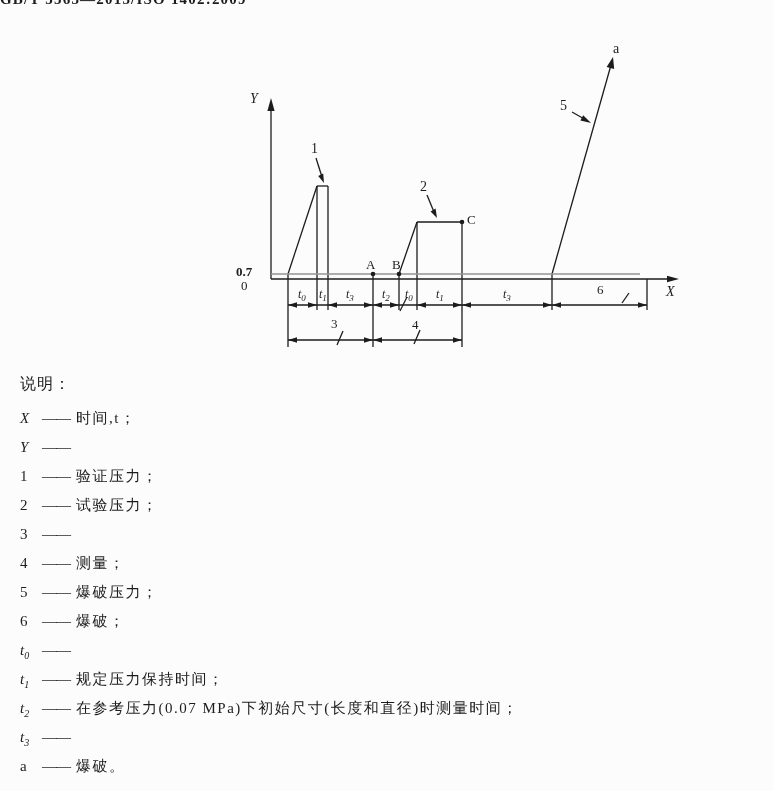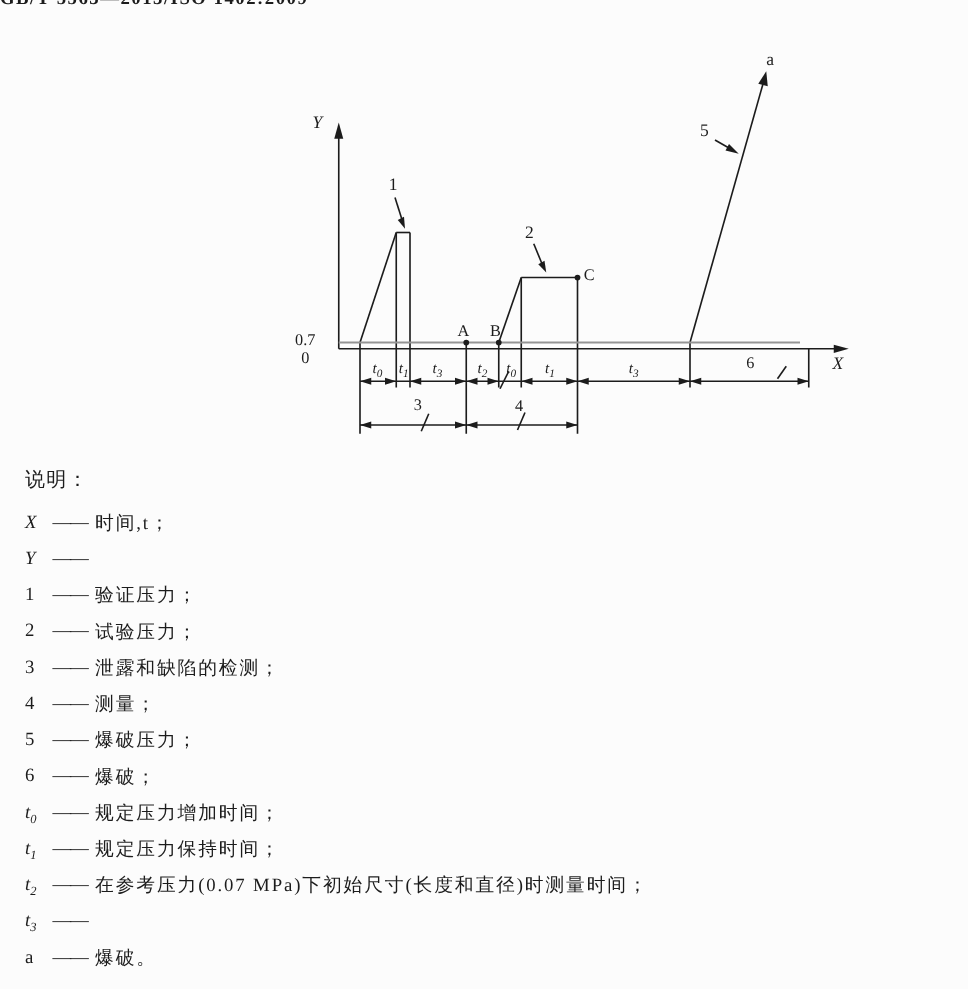--- a/index.html
+++ b/index.html
@@ -13,21 +13,21 @@
   .header-clip .header-text{
     position:relative;top:-10px;display:inline-block;
     font-size:15px;font-weight:bold;letter-spacing:1.2px;white-space:nowrap;
   }
   
   .diagram{position:absolute;top:0;left:0;width:774px;height:370px;}
   .diagram svg{position:absolute;top:0;left:0;}
   .lbl{position:absolute;font-size:14px;line-height:1;white-space:nowrap;}
   .lbl.it{font-style:italic;}
   .lbl.small{font-size:12px;}
-  .lbl.b{font-weight:normal;}
+  .lbl.b{font-weight:bold;}
   .lbl sub{font-size:9px;line-height:0;}
   
   .legend{position:absolute;left:20px;top:0;width:740px;}
   .legend-title{position:absolute;left:0;top:374px;font-size:16px;letter-spacing:1px;}
   .legend-items{position:absolute;left:0;top:404px;width:740px;}
   .legend-row{height:29px;display:flex;align-items:center;font-size:15px;}
   .legend-row .sym{display:inline-block;min-width:22px;font-size:15px;}
   .legend-row .sym.it{font-style:italic;}
   .legend-row .sym sub{font-size:10px;line-height:0;}
   .legend-row .dash{display:inline-block;margin-right:6px;letter-spacing:-1px;white-space:nowrap;}
@@ -158,41 +158,39 @@
         <span class="txt">验证压力；</span>
       </div>
     <div class="legend-row">
         <span class="sym"><span>2</span><sub></sub></span>
         <span class="dash">——</span>
         <span class="txt">试验压力；</span>
       </div>
     <div class="legend-row">
         <span class="sym"><span>3</span><sub></sub></span>
         <span class="dash">——</span>
-        <span class="txt">泄露和缺陷的检测；</span>
       </div>
     <div class="legend-row">
         <span class="sym"><span>4</span><sub></sub></span>
         <span class="dash">——</span>
         <span class="txt">测量；</span>
       </div>
     <div class="legend-row">
         <span class="sym"><span>5</span><sub></sub></span>
         <span class="dash">——</span>
         <span class="txt">爆破压力；</span>
       </div>
     <div class="legend-row">
         <span class="sym"><span>6</span><sub></sub></span>
         <span class="dash">——</span>
         <span class="txt">爆破；</span>
       </div>
     <div class="legend-row">
         <span class="sym it"><span>t</span><sub>0</sub></span>
         <span class="dash">——</span>
-        <span class="txt">规定压力增加时间；</span>
       </div>
     <div class="legend-row">
         <span class="sym it"><span>t</span><sub>1</sub></span>
         <span class="dash">——</span>
         <span class="txt">规定压力保持时间；</span>
       </div>
     <div class="legend-row">
         <span class="sym it"><span>t</span><sub>2</sub></span>
         <span class="dash">——</span>
         <span class="txt">在参考压力(0.07 MPa)下初始尺寸(长度和直径)时测量时间；</span>

